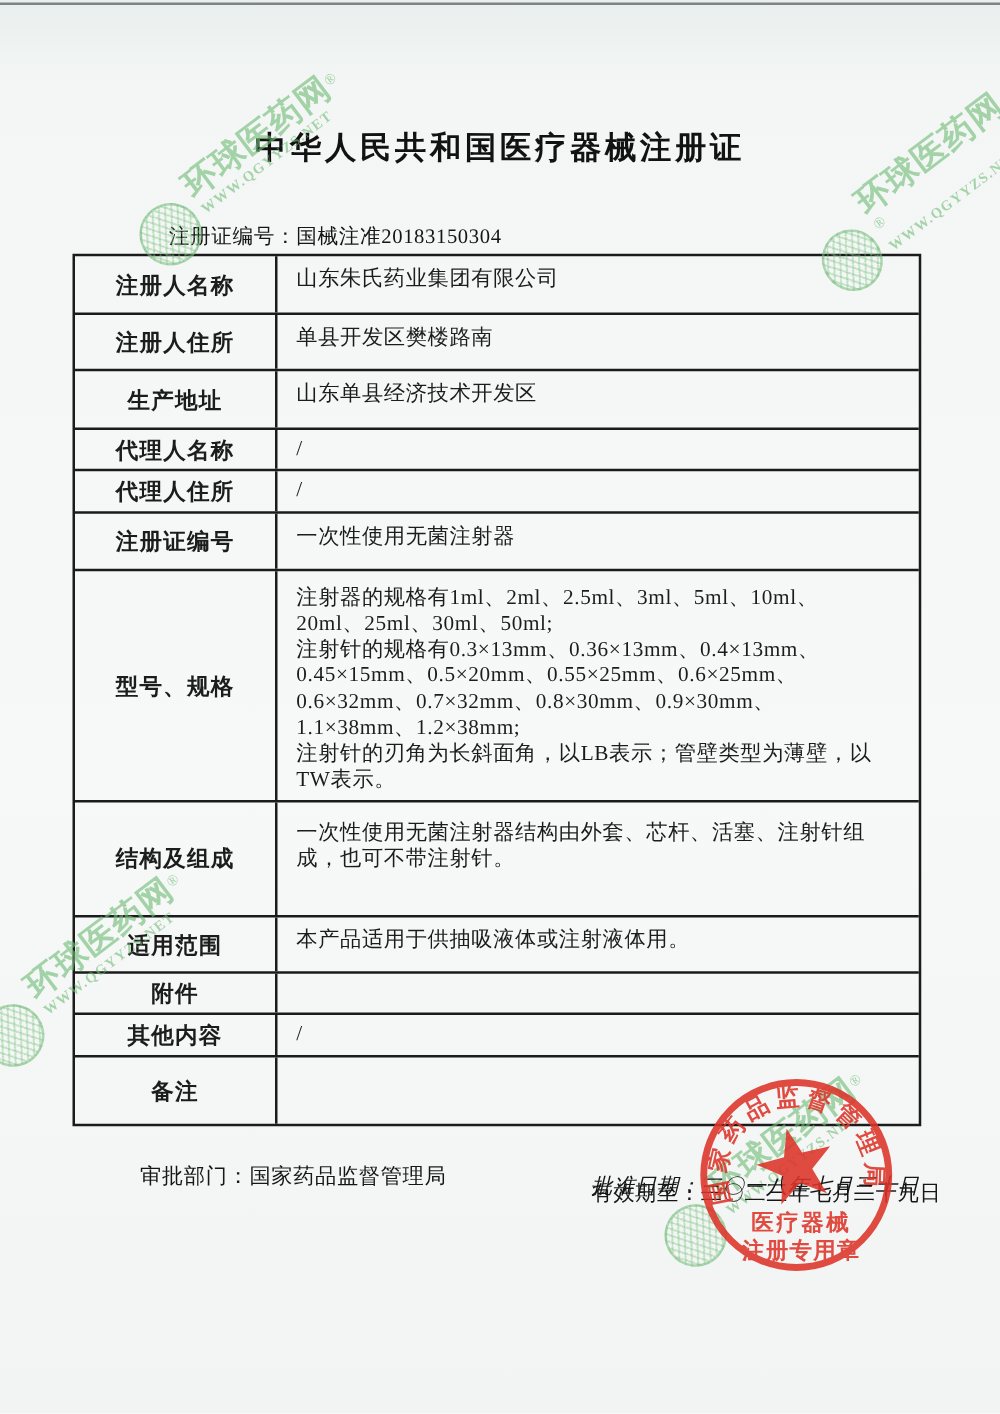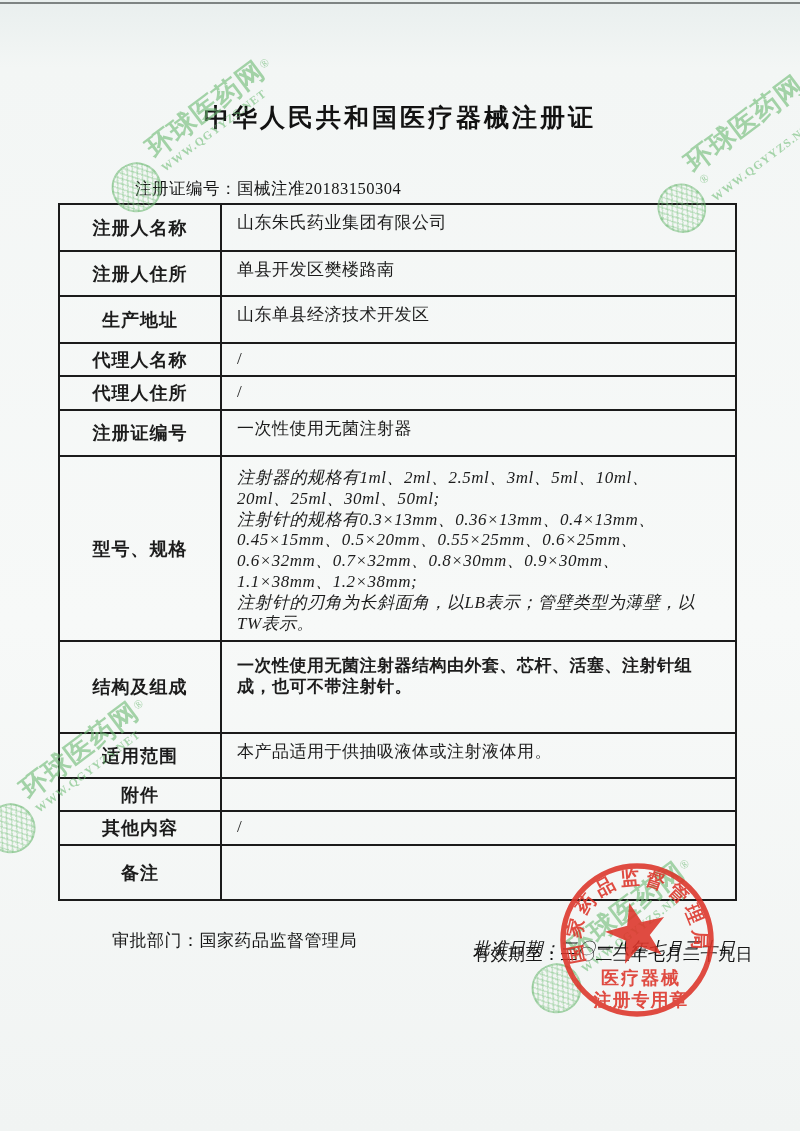--- a/index.html
+++ b/index.html
@@ -21,22 +21,22 @@
   .t-row:first-child{border-top:none;justify-content:flex-end;}
   .cell-label{width:162px;flex:0 0 162px;border-right:2px solid #1b1b1b;
     display:flex;align-items:center;justify-content:center;
     font-size:18px;font-weight:bold;letter-spacing:1px;box-sizing:border-box;}
   .cell-value{flex:1;padding:8px 8px 0 15px;font-size:17px;line-height:20.8px;
     letter-spacing:.5px;box-sizing:border-box;white-space:pre-line;}
   .r0{height:45px}.r1{height:45px}.r2{height:47px}.r3{height:33px}.r4{height:34px}
   .r5{height:46px}.r6{height:185px}.r7{height:92px}.r8{height:45px}.r9{height:33px}
   .r10{height:34px}.r11{height:55px}
   .r3 .cell-value,.r4 .cell-value,.r9 .cell-value,.r10 .cell-value{padding-top:5px;}
-  .r6 .cell-value{padding-top:11px;font-style:italic;}
-  .r7 .cell-value{padding-top:14px;font-weight:bold;}
+  .r6 .cell-value{padding-top:11px;}
+  .r7 .cell-value{padding-top:14px;}
 
   
   .footer-text{position:absolute;font-size:17px;letter-spacing:.5px;color:#161616;z-index:4;}
   .f-dept{left:78px;top:929px;margin-left:34px;}
   .f-approve{left:473px;top:937px;font-style:italic;}
   .f-valid{left:473px;top:943px;}
 
   
   .wm{position:absolute;display:flex;align-items:center;gap:7px;
     transform:rotate(-37deg);z-index:1;pointer-events:none;}

